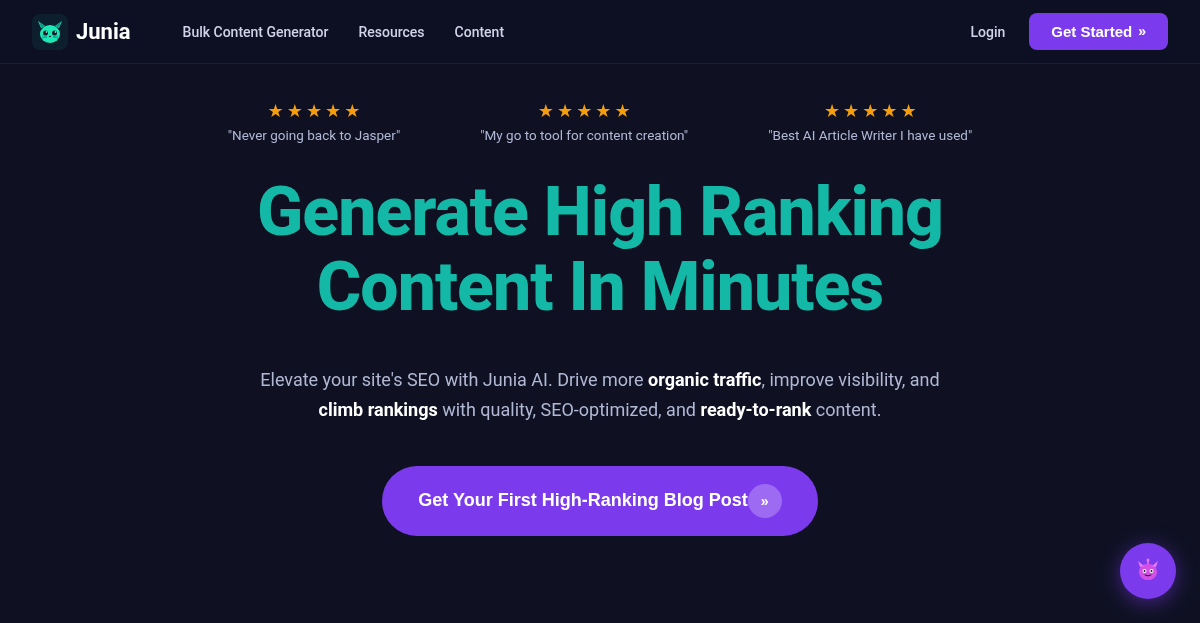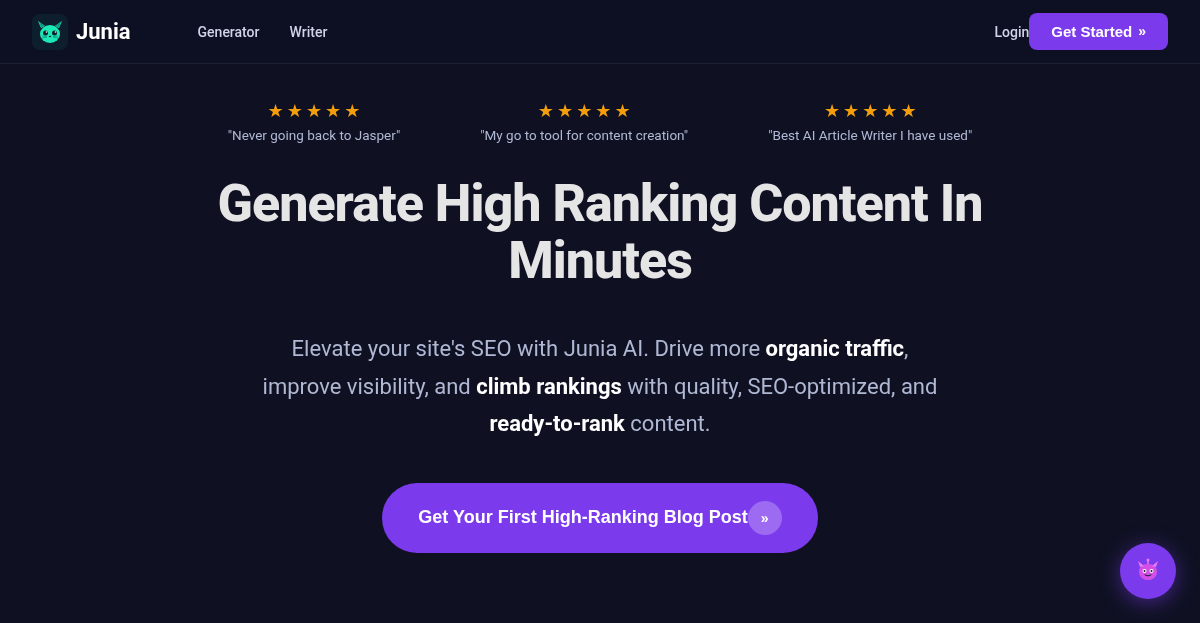--- a/index.html
+++ b/index.html
@@ -20,21 +20,21 @@
       padding: 0 32px;
       height: 64px;
       background-color: #0d0f22;
       border-bottom: 1px solid rgba(255,255,255,0.07);
     }
 
     .nav-logo {
       display: flex;
       align-items: center;
       gap: 8px;
-      margin-right: 55px;
+      margin-right: 40px;
       text-decoration: none;
     }
 
     .logo-icon {
       width: 36px;
       height: 36px;
     }
 
     .logo-text {
       font-size: 22px;
@@ -68,21 +68,21 @@
 
     .chevron-icon {
       display: inline-block;
       width: 12px;
       height: 12px;
     }
 
     .nav-actions {
       display: flex;
       align-items: center;
-      gap: 0;
+      gap: 24px;
     }
 
     .login-link {
       color: #d0d4e8;
       font-size: 14px;
       font-weight: 500;
       text-decoration: none;
       cursor: pointer;
     }
 
@@ -140,39 +140,38 @@
     }
 
     .testimonial-text {
       font-size: 13.5px;
       color: #b0b8d4;
       text-align: center;
     }
 
     
     .hero-heading {
-      font-size: 52px;
+      font-size: 68px;
       font-weight: 800;
       line-height: 1.1;
       text-align: center;
-      color: #e5e5e5;
+      color: #14b8a6;
       max-width: 900px;
-      margin-bottom: 28px;
+      margin-bottom: 40px;
       letter-spacing: -1px;
     }
 
     
     .hero-sub {
-      font-size: 22px;
+      font-size: 18px;
       line-height: 1.7;
       text-align: center;
       color: #b0b8d4;
       max-width: 680px;
       margin-bottom: 40px;
-      margin-top: 13px;
     }
 
     .hero-sub strong {
       color: #ffffff;
       font-weight: 700;
     }
 
     
     .cta-btn {
       background: #7c3aed;
@@ -242,22 +241,23 @@
 
       <line x1="10" y1="22" x2="15" y2="22.5" stroke="#0d9488" stroke-width="0.8"></line>
       <line x1="10" y1="24" x2="15" y2="23.2" stroke="#0d9488" stroke-width="0.8"></line>
       <line x1="26" y1="22" x2="21" y2="22.5" stroke="#0d9488" stroke-width="0.8"></line>
       <line x1="26" y1="24" x2="21" y2="23.2" stroke="#0d9488" stroke-width="0.8"></line>
     </svg>
     <span class="logo-text">Junia</span>
   </a>
 
   <div class="nav-links">
-    <a class="nav-link" href="#">Generator</a>
-    <a class="nav-link" href="#">Writer</a>
+    <a class="nav-link" href="#">Bulk Content Generator</a>
+    <a class="nav-link" href="#">Resources</a>
+    <a class="nav-link" href="#">Content</a>
   </div>
 
   <div class="nav-actions">
     <a class="login-link" href="#">Login</a>
     <button class="get-started-btn">
       <span>Get Started</span>
       <span class="chevrons">»</span>
     </button>
   </div>
 </nav>

